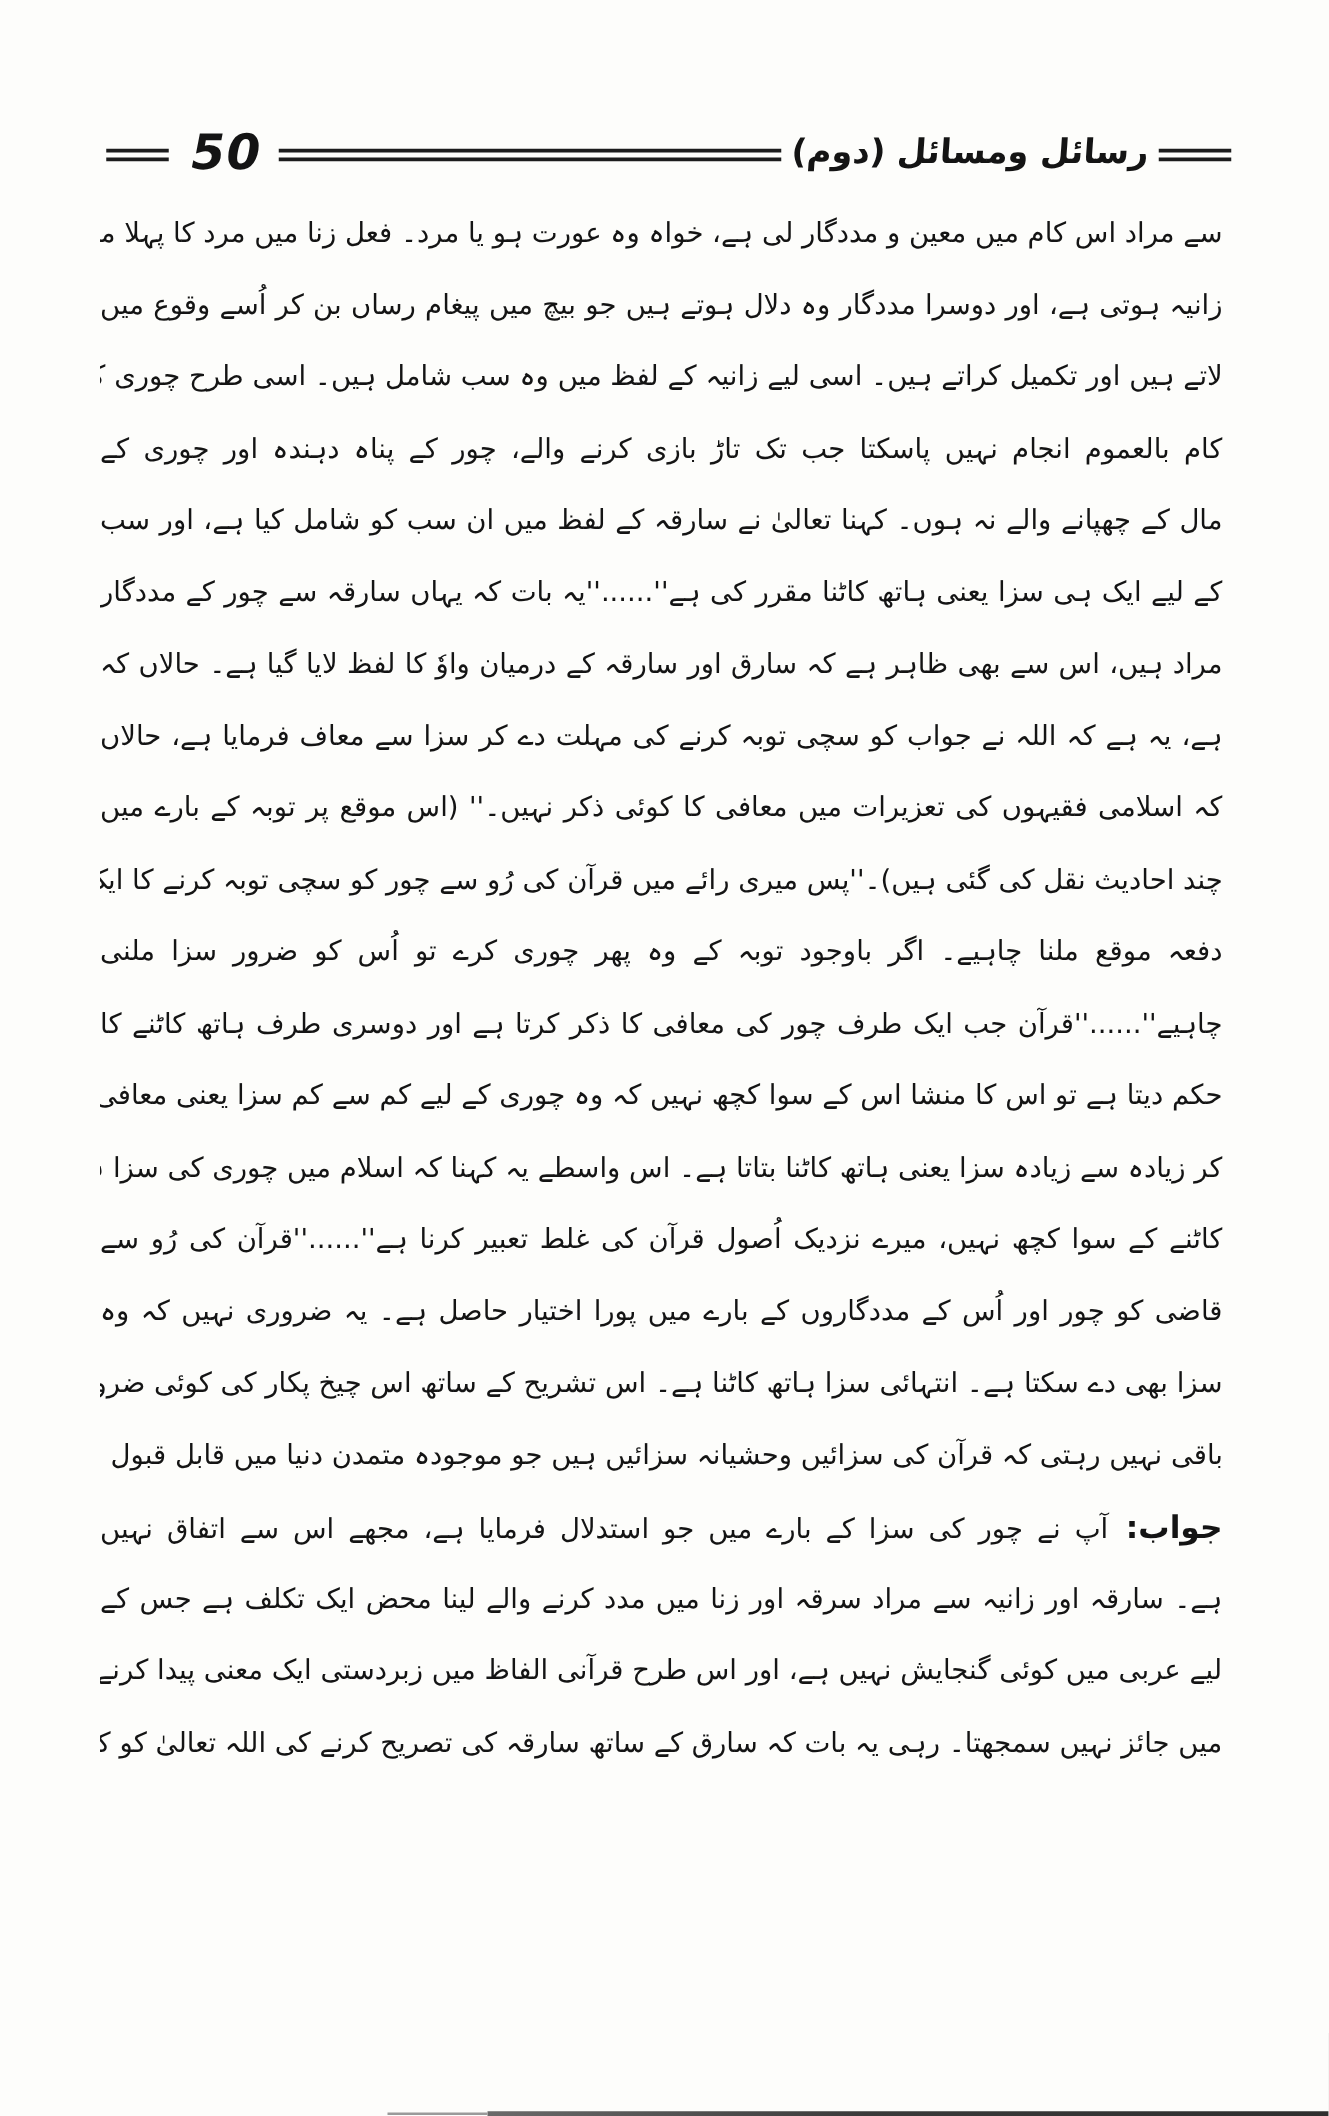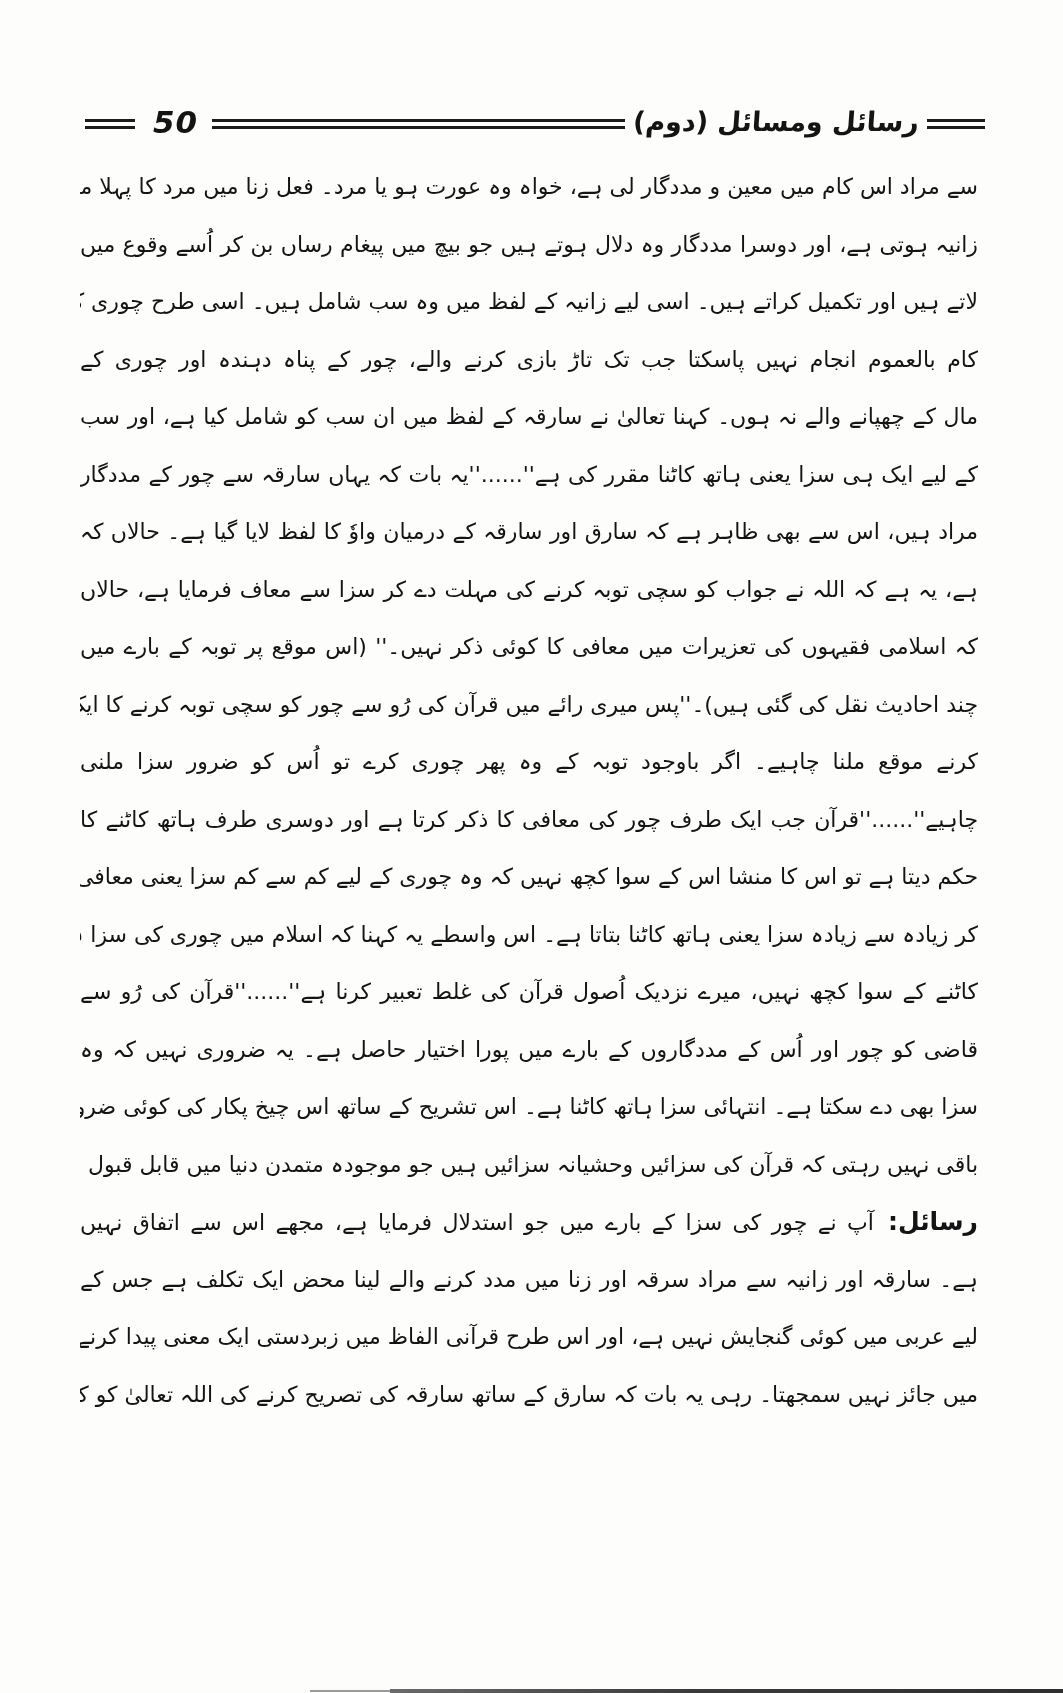--- a/index.html
+++ b/index.html
@@ -39,21 +39,21 @@
   .rule-long  { flex: 1; margin: 0 6px; }
   .rule-left  { width: 50px; margin-right: 10px; }
   .book-title {
     font-size: 27px;
     font-weight: bold;
     white-space: nowrap;
     transform: skewX(-4deg);
     padding: 0 2px 6px 2px;
   }
   .page-number {
-    font-size: 31px;
+    font-size: 39px;
     font-weight: bold;
     font-style: italic;
     direction: ltr;
     letter-spacing: 1px;
     padding: 0 8px 4px 8px;
   }
   
   .text-block {
     position: absolute;
     top: 158px;
@@ -110,30 +110,30 @@
     <div class="line">سے مراد اس کام میں معین و مددگار لی ہے، خواہ وہ عورت ہو یا مرد۔ فعل زنا میں مرد کا پہلا مددگار</div>
     <div class="line">زانیہ ہوتی ہے، اور دوسرا مددگار وہ دلال ہوتے ہیں جو بیچ میں پیغام رساں بن کر اُسے وقوع میں</div>
     <div class="line">لاتے ہیں اور تکمیل کراتے ہیں۔ اسی لیے زانیہ کے لفظ میں وہ سب شامل ہیں۔ اسی طرح چوری کا</div>
     <div class="line">کام بالعموم انجام نہیں پاسکتا جب تک تاڑ بازی کرنے والے، چور کے پناہ دہندہ اور چوری کے</div>
     <div class="line">مال کے چھپانے والے نہ ہوں۔ کہنا تعالیٰ نے سارقہ کے لفظ میں ان سب کو شامل کیا ہے، اور سب</div>
     <div class="line">کے لیے ایک ہی سزا یعنی ہاتھ کاٹنا مقرر کی ہے''......''یہ بات کہ یہاں سارقہ سے چور کے مددگار</div>
     <div class="line">مراد ہیں، اس سے بھی ظاہر ہے کہ سارق اور سارقہ کے درمیان واوٗ کا لفظ لایا گیا ہے۔ حالاں کہ</div>
     <div class="line">ہے، یہ ہے کہ اللہ نے جواب کو سچی توبہ کرنے کی مہلت دے کر سزا سے معاف فرمایا ہے، حالاں</div>
     <div class="line">کہ اسلامی فقیہوں کی تعزیرات میں معافی کا کوئی ذکر نہیں۔'' (اس موقع پر توبہ کے بارے میں</div>
     <div class="line">چند احادیث نقل کی گئی ہیں)۔''پس میری رائے میں قرآن کی رُو سے چور کو سچی توبہ کرنے کا ایک</div>
-    <div class="line">کرنے موقع ملنا چاہیے۔ اگر باوجود توبہ کے وہ پھر چوری کرے تو اُس کو ضرور سزا ملنی</div>
+    <div class="line">دفعہ موقع ملنا چاہیے۔ اگر باوجود توبہ کے وہ پھر چوری کرے تو اُس کو ضرور سزا ملنی</div>
     <div class="line">چاہیے''......''قرآن جب ایک طرف چور کی معافی کا ذکر کرتا ہے اور دوسری طرف ہاتھ کاٹنے کا</div>
     <div class="line">حکم دیتا ہے تو اس کا منشا اس کے سوا کچھ نہیں کہ وہ چوری کے لیے کم سے کم سزا یعنی معافی سے لے</div>
     <div class="line">کر زیادہ سے زیادہ سزا یعنی ہاتھ کاٹنا بتاتا ہے۔ اس واسطے یہ کہنا کہ اسلام میں چوری کی سزا ہاتھ</div>
     <div class="line">کاٹنے کے سوا کچھ نہیں، میرے نزدیک اُصول قرآن کی غلط تعبیر کرنا ہے''......''قرآن کی رُو سے</div>
     <div class="line">قاضی کو چور اور اُس کے مددگاروں کے بارے میں پورا اختیار حاصل ہے۔ یہ ضروری نہیں کہ وہ</div>
     <div class="line">سزا بھی دے سکتا ہے۔ انتہائی سزا ہاتھ کاٹنا ہے۔ اس تشریح کے ساتھ اس چیخ پکار کی کوئی ضرورت</div>
     <div class="line">باقی نہیں رہتی کہ قرآن کی سزائیں وحشیانہ سزائیں ہیں جو موجودہ متمدن دنیا میں قابل قبول نہیں۔''</div>
     <div class="line">
-      <span class="answer-label">رسائل:</span><span>آپ نے چور کی سزا کے بارے میں جو استدلال فرمایا ہے، مجھے اس سے اتفاق نہیں</span>
+      <span class="answer-label">جواب:</span><span>آپ نے چور کی سزا کے بارے میں جو استدلال فرمایا ہے، مجھے اس سے اتفاق نہیں</span>
     </div>
     <div class="line">ہے۔ سارقہ اور زانیہ سے مراد سرقہ اور زنا میں مدد کرنے والے لینا محض ایک تکلف ہے جس کے</div>
     <div class="line">لیے عربی میں کوئی گنجایش نہیں ہے، اور اس طرح قرآنی الفاظ میں زبردستی ایک معنی پیدا کرنے کو</div>
     <div class="line">میں جائز نہیں سمجھتا۔ رہی یہ بات کہ سارق کے ساتھ سارقہ کی تصریح کرنے کی اللہ تعالیٰ کو کیا</div>
   </div>
 
   <div class="scan-bar"></div>
   <div class="scan-bar-2"></div>
 
 </div>

